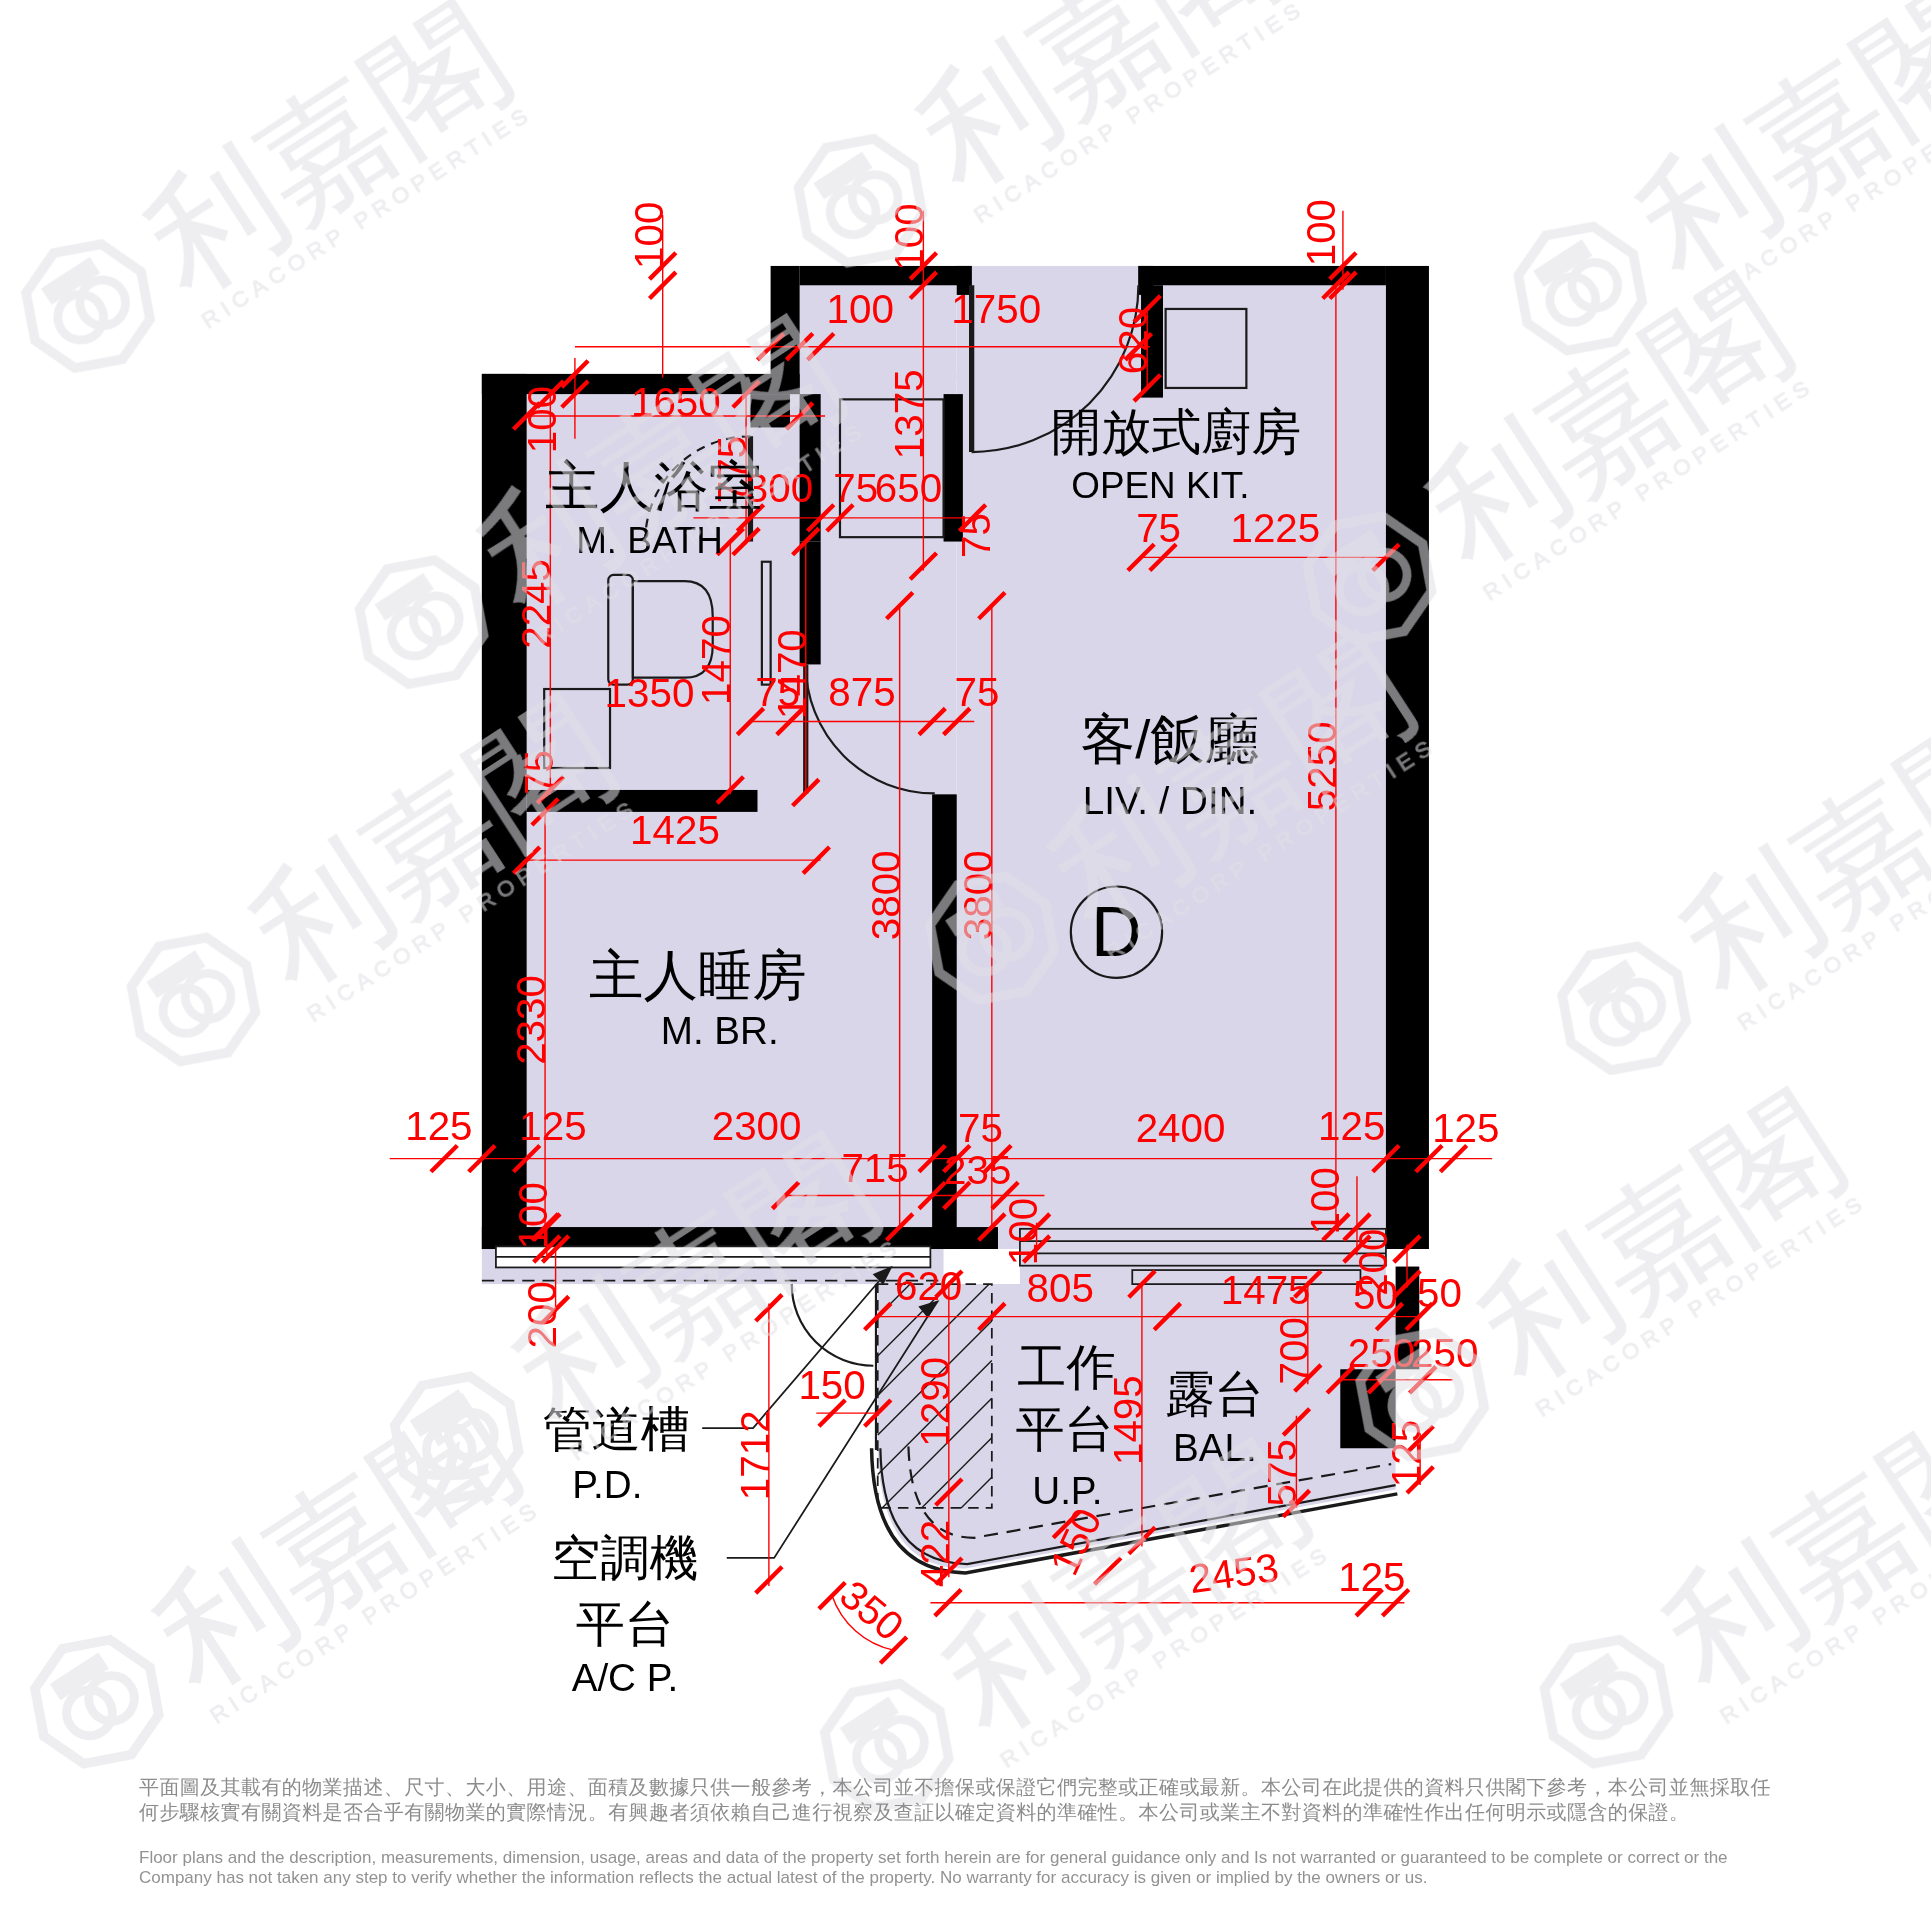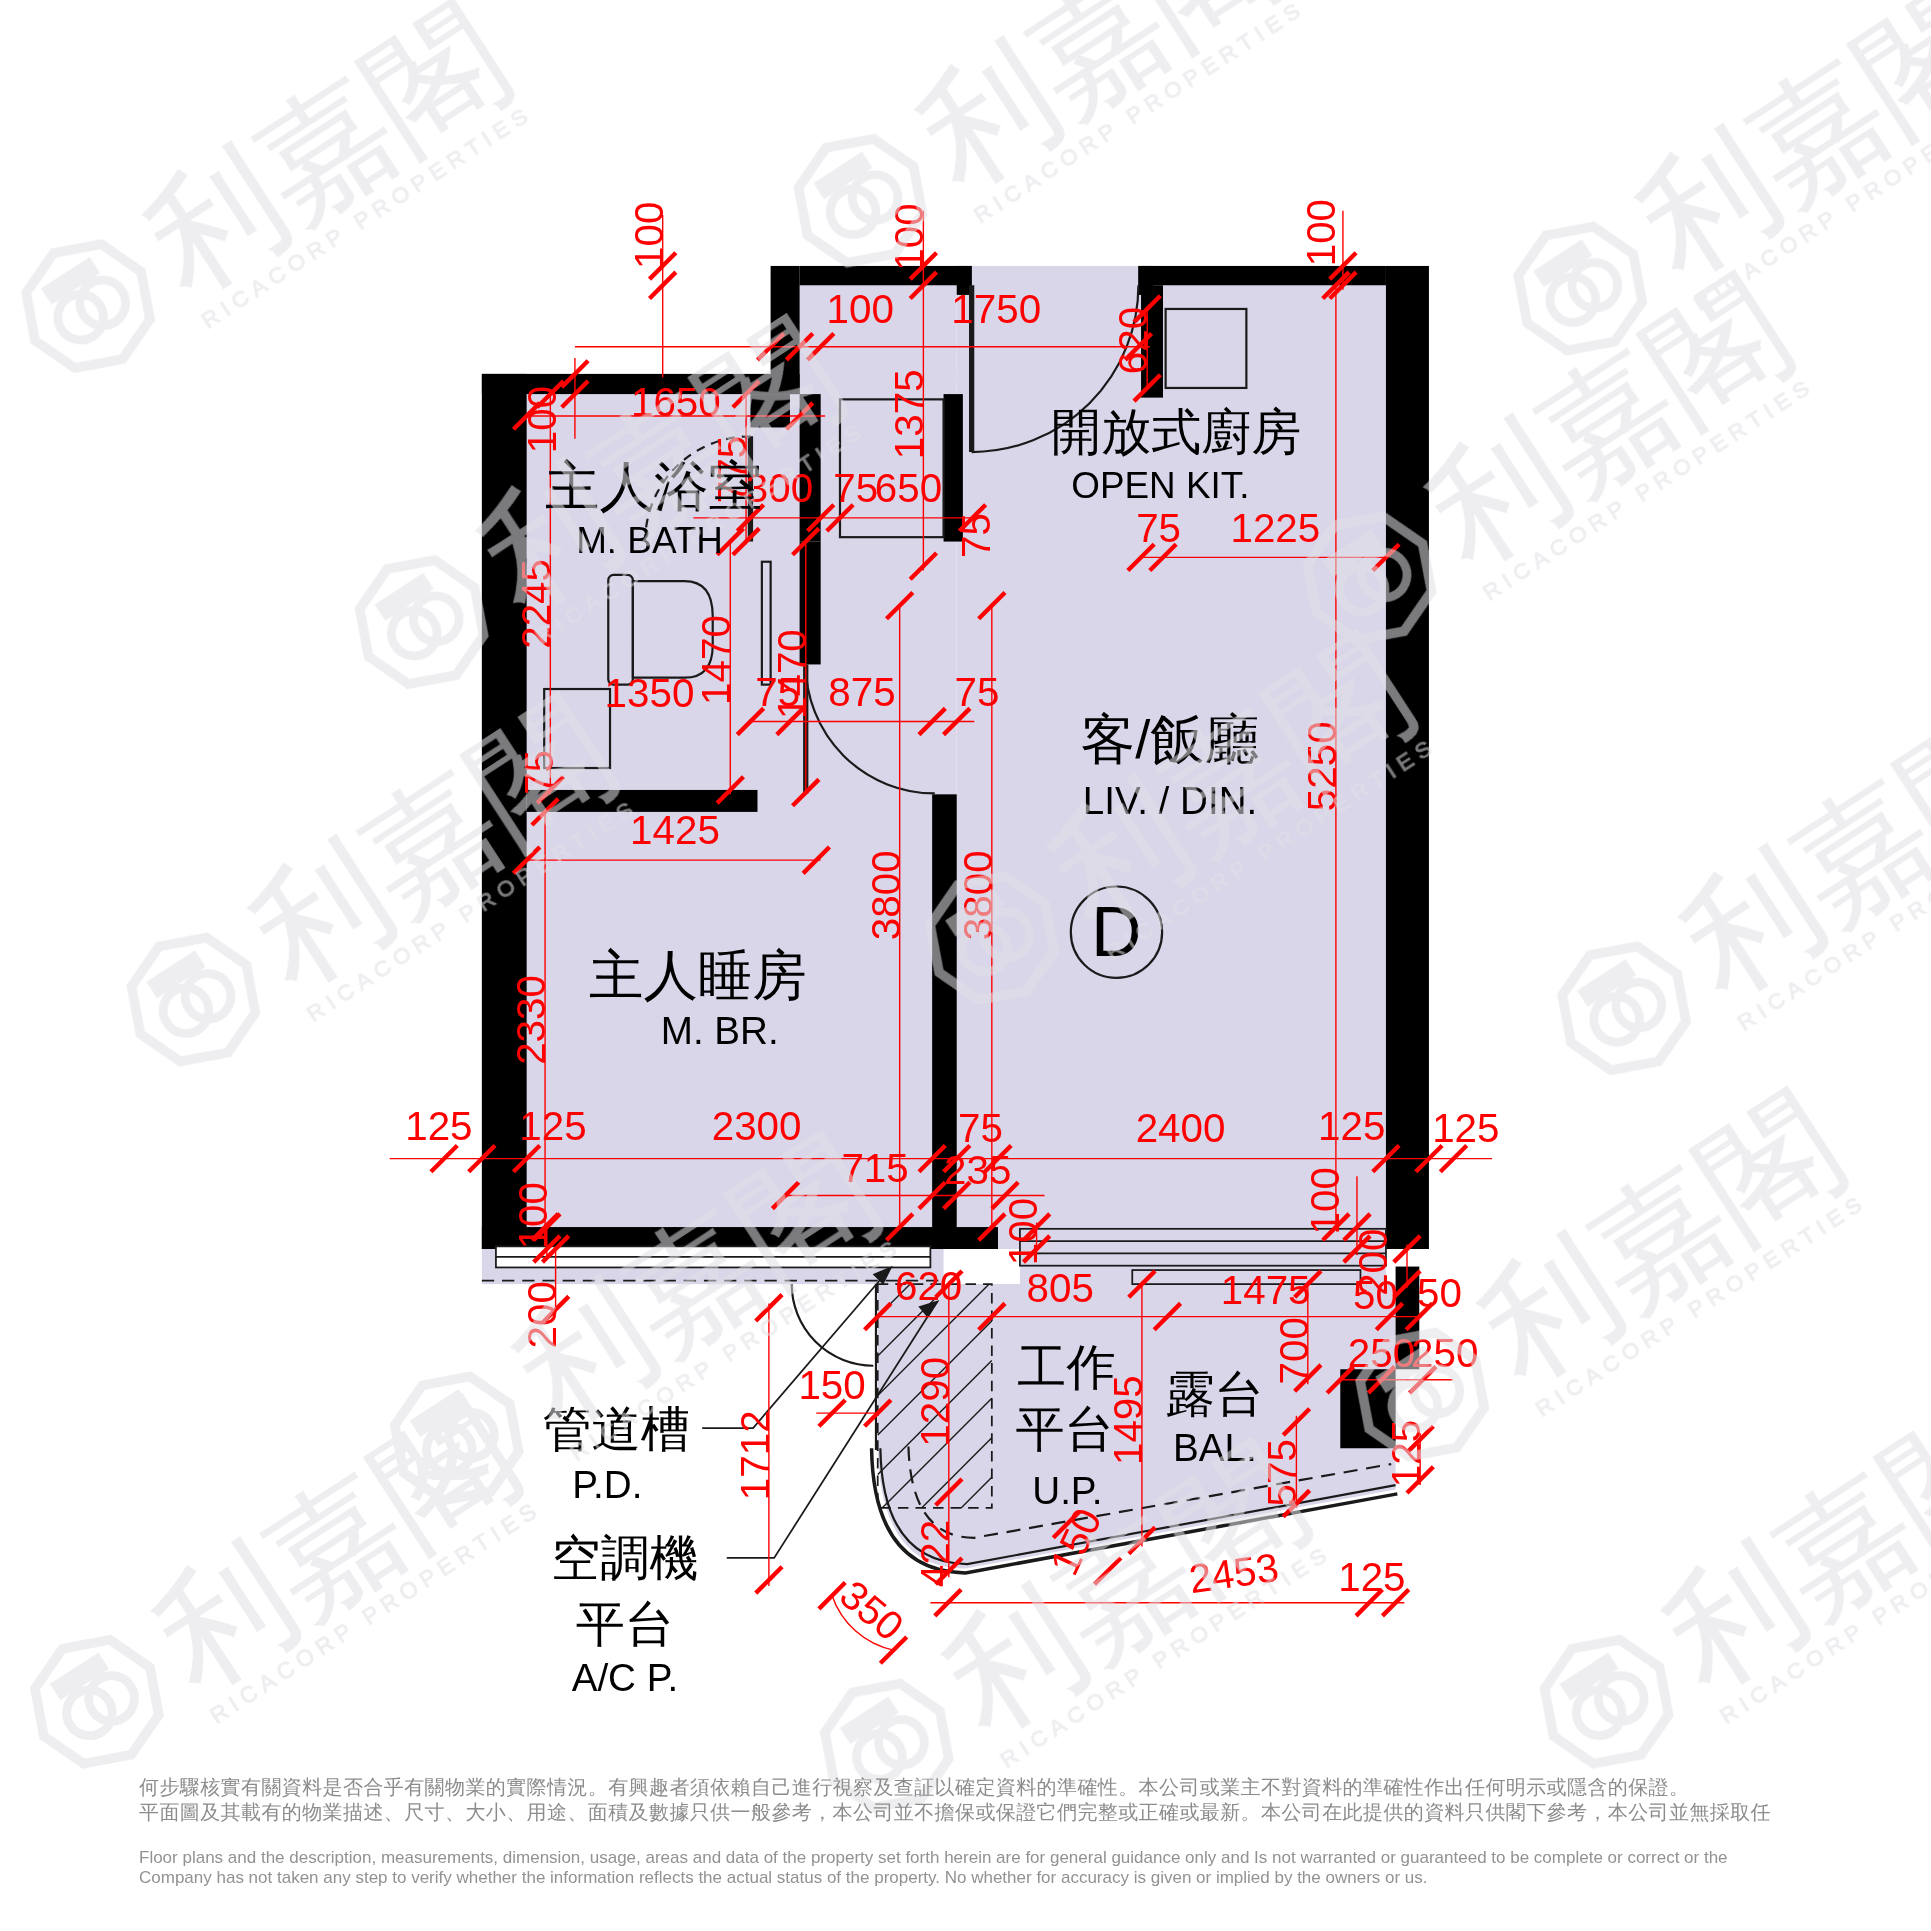--- a/index.html
+++ b/index.html
@@ -408,21 +408,21 @@
       <g transform="translate(1760 1510) rotate(-33)">
         <use href="#wm-logo" x="-160" y="-10"></use>
         <text class="wm-text" font-size="150" x="-60" y="40">利嘉閣</text>
         <text class="wm-text" font-size="26" letter-spacing="7" x="-60" y="86">RICACORP PROPERTIES</text>
       </g>
     </g>
 </svg>
 
 <div id="disclaimer">
   <div class="zh">
+    <div>平面圖及其載有的物業描述、尺寸、大小、用途、面積及數據只供一般參考，本公司並不擔保或保證它們完整或正確或最新。本公司在此提供的資料只供閣下參考，本公司並無採取任</div>
     <div>何步驟核實有關資料是否合乎有關物業的實際情況。有興趣者須依賴自己進行視察及查証以確定資料的準確性。本公司或業主不對資料的準確性作出任何明示或隱含的保證。</div>
-    <div>平面圖及其載有的物業描述、尺寸、大小、用途、面積及數據只供一般參考，本公司並不擔保或保證它們完整或正確或最新。本公司在此提供的資料只供閣下參考，本公司並無採取任</div>
   </div>
   <div class="en">
     <div>Floor plans and the description, measurements, dimension, usage, areas and data of the property set forth herein are for general guidance only and Is not warranted or guaranteed to be complete or correct or the</div>
-    <div>Company has not taken any step to verify whether the information reflects the actual status of the property.  No whether for accuracy is given or implied by the owners or us.</div>
+    <div>Company has not taken any step to verify whether the information reflects the actual latest of the property.  No warranty for accuracy is given or implied by the owners or us.</div>
   </div>
 </div>
 
 
 </body></html>

